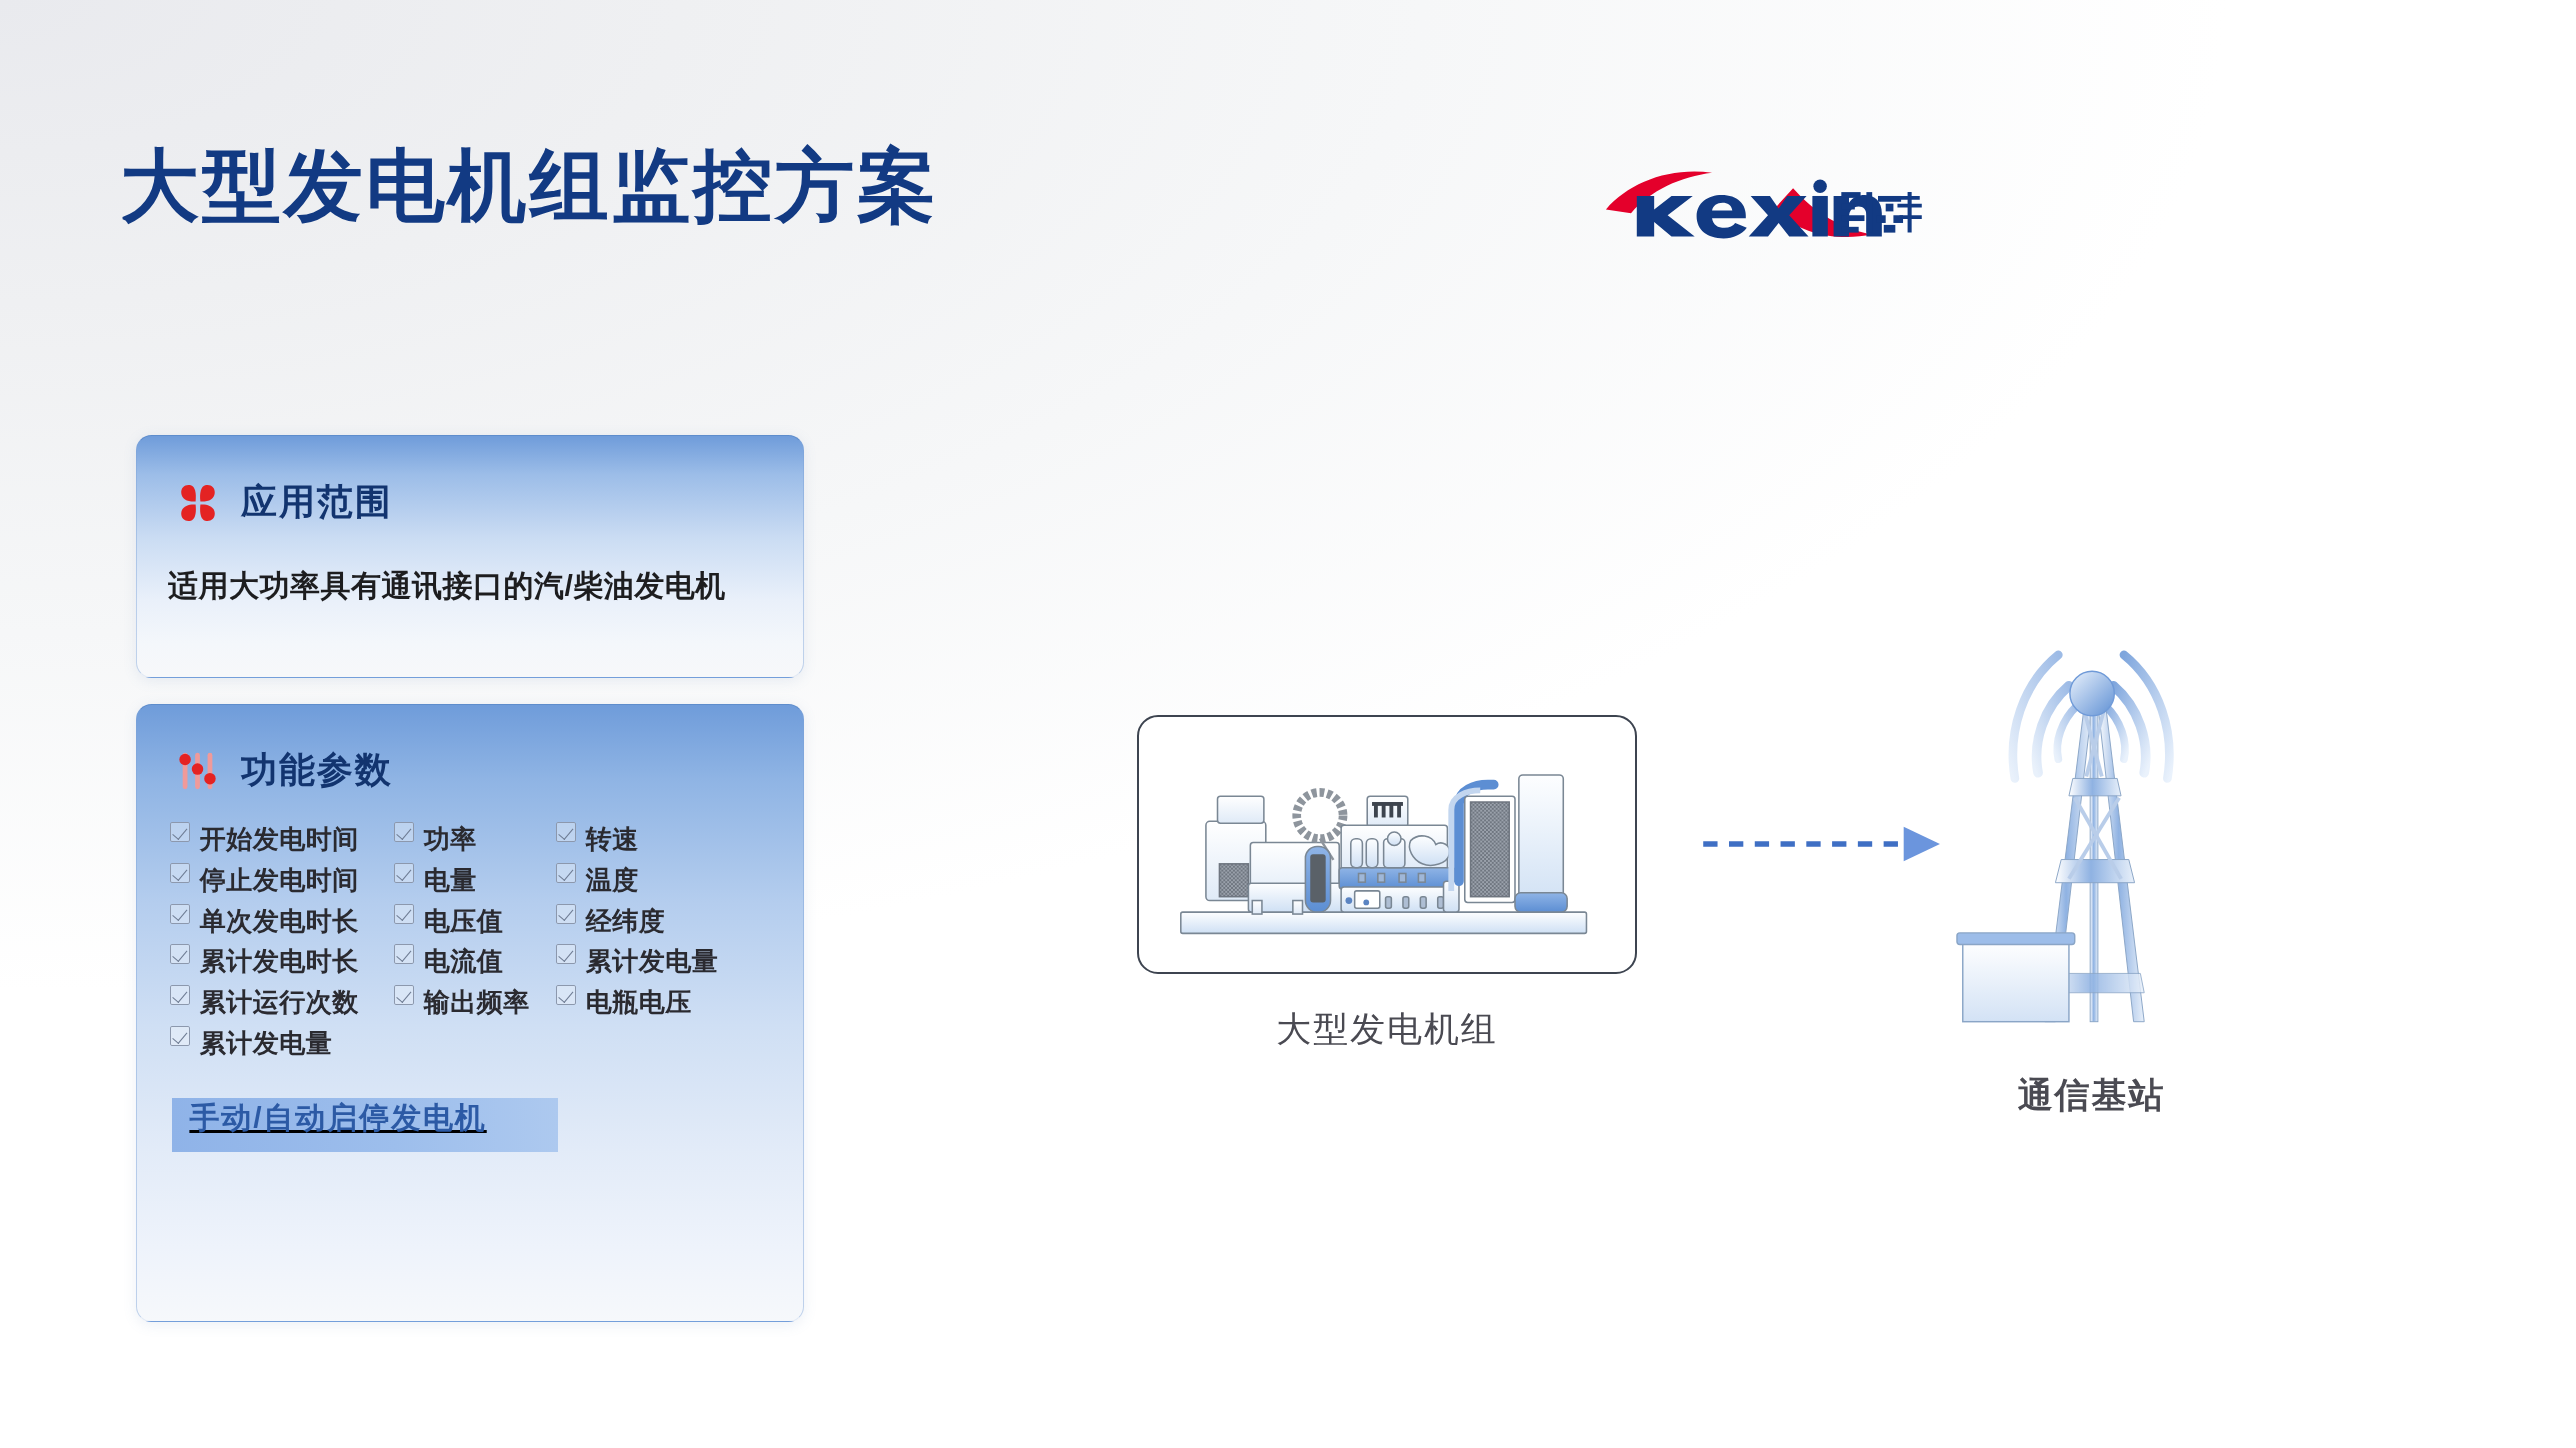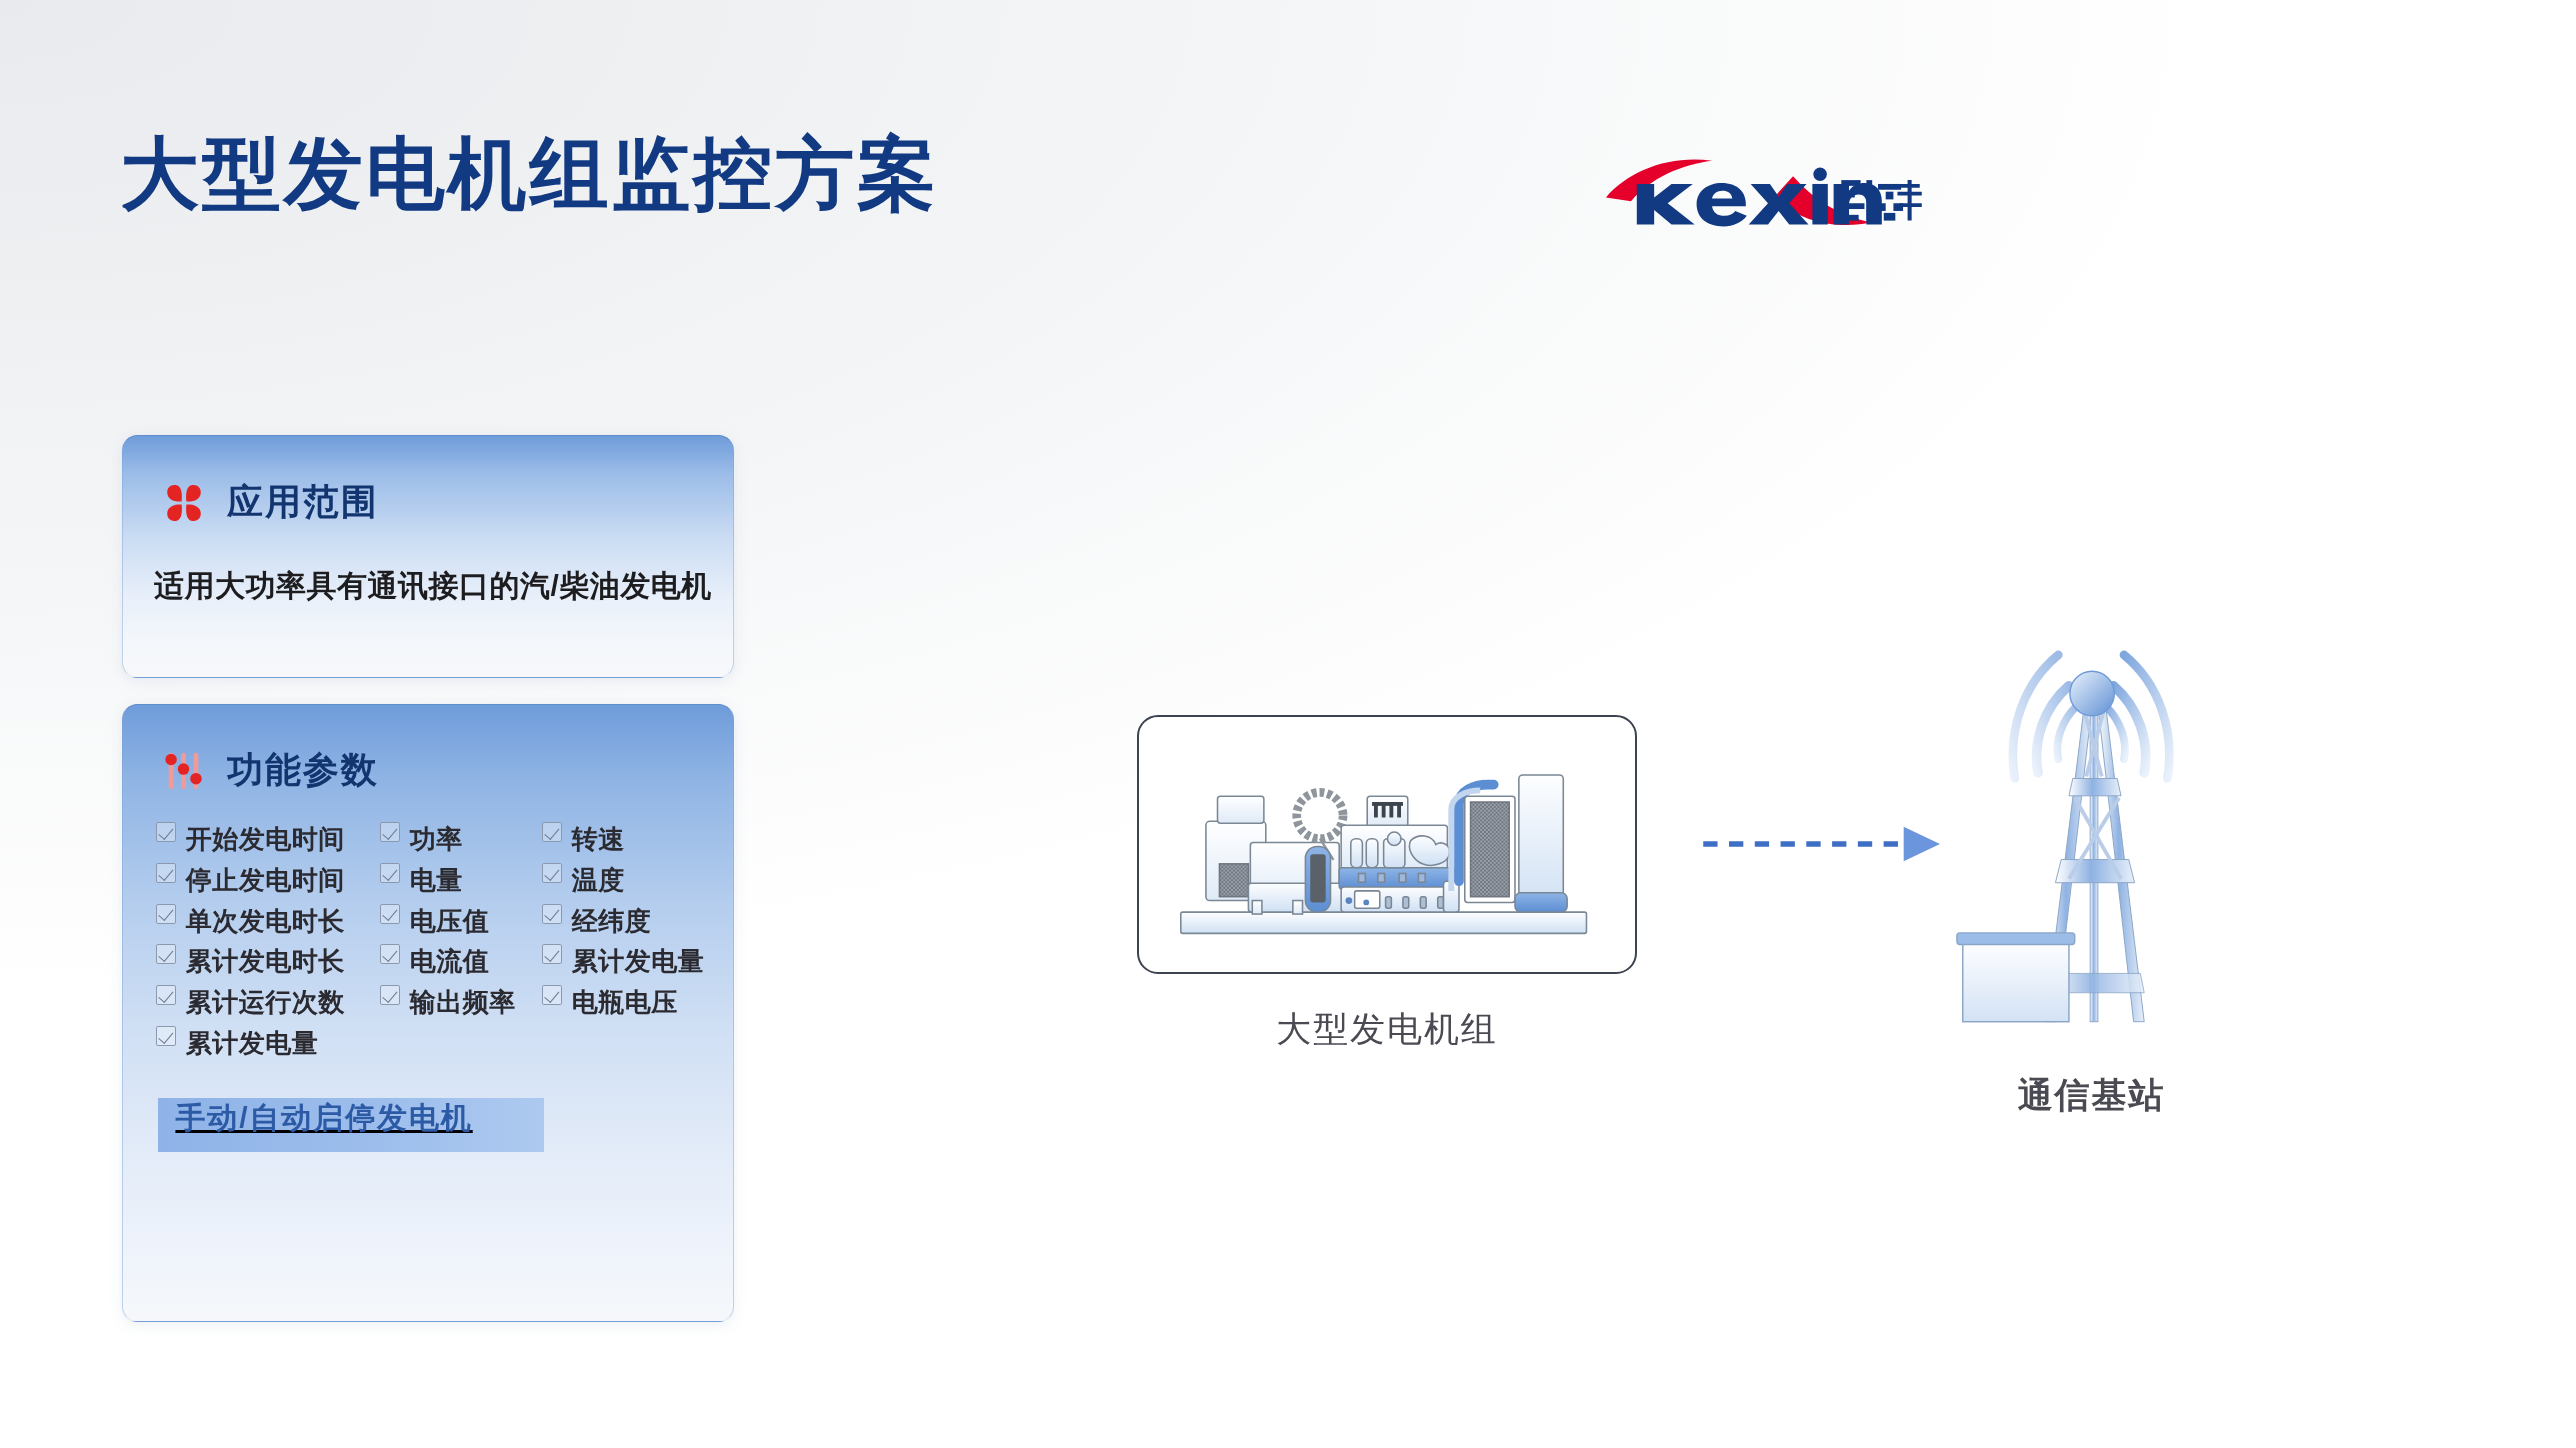--- a/index.html
+++ b/index.html
@@ -22,21 +22,21 @@
     height: 1449px;
     background:
       radial-gradient(120% 95% at 0% 0%, #e9eaee 0%, #eff0f2 22%, #f6f7f8 46%, #ffffff 72%),
       linear-gradient(135deg, #ededf1 0%, #f4f5f7 35%, #ffffff 70%);
     overflow: hidden;
   }
 
   
   .header {
     position: absolute;
-    left: 0; top: 0;
+    left: 0; top: 12px;
     width: 2036px;
     height: 319px;
   }
 
   .title-block {
     position: absolute;
     left: 120px;
     top: 127px;
     width: 1352px;
   }
@@ -87,22 +87,22 @@
     width: 328px;
     height: 83px;
   }
   .logo svg { display: block; width: 100%; height: 100%; }
 
   
   .cards { position: absolute; left: 120px; top: 435px; width: 668px; }
 
   .card {
     position: absolute;
-    left: 2px;
-    width: 612px;
+    left: 16px;
+    width: 668px;
     border-radius: 15.5px;
     border: 1.4px solid #5e8dcc;
     border-bottom-color: rgba(140,175,222,0.18);
     border-left-color: rgba(125,163,216,0.45);
     border-right-color: rgba(125,163,216,0.45);
     box-shadow: 0 2.9px 13.5px rgba(100,130,180,0.12);
   }
 
   .card-scope {
     top: 0;

